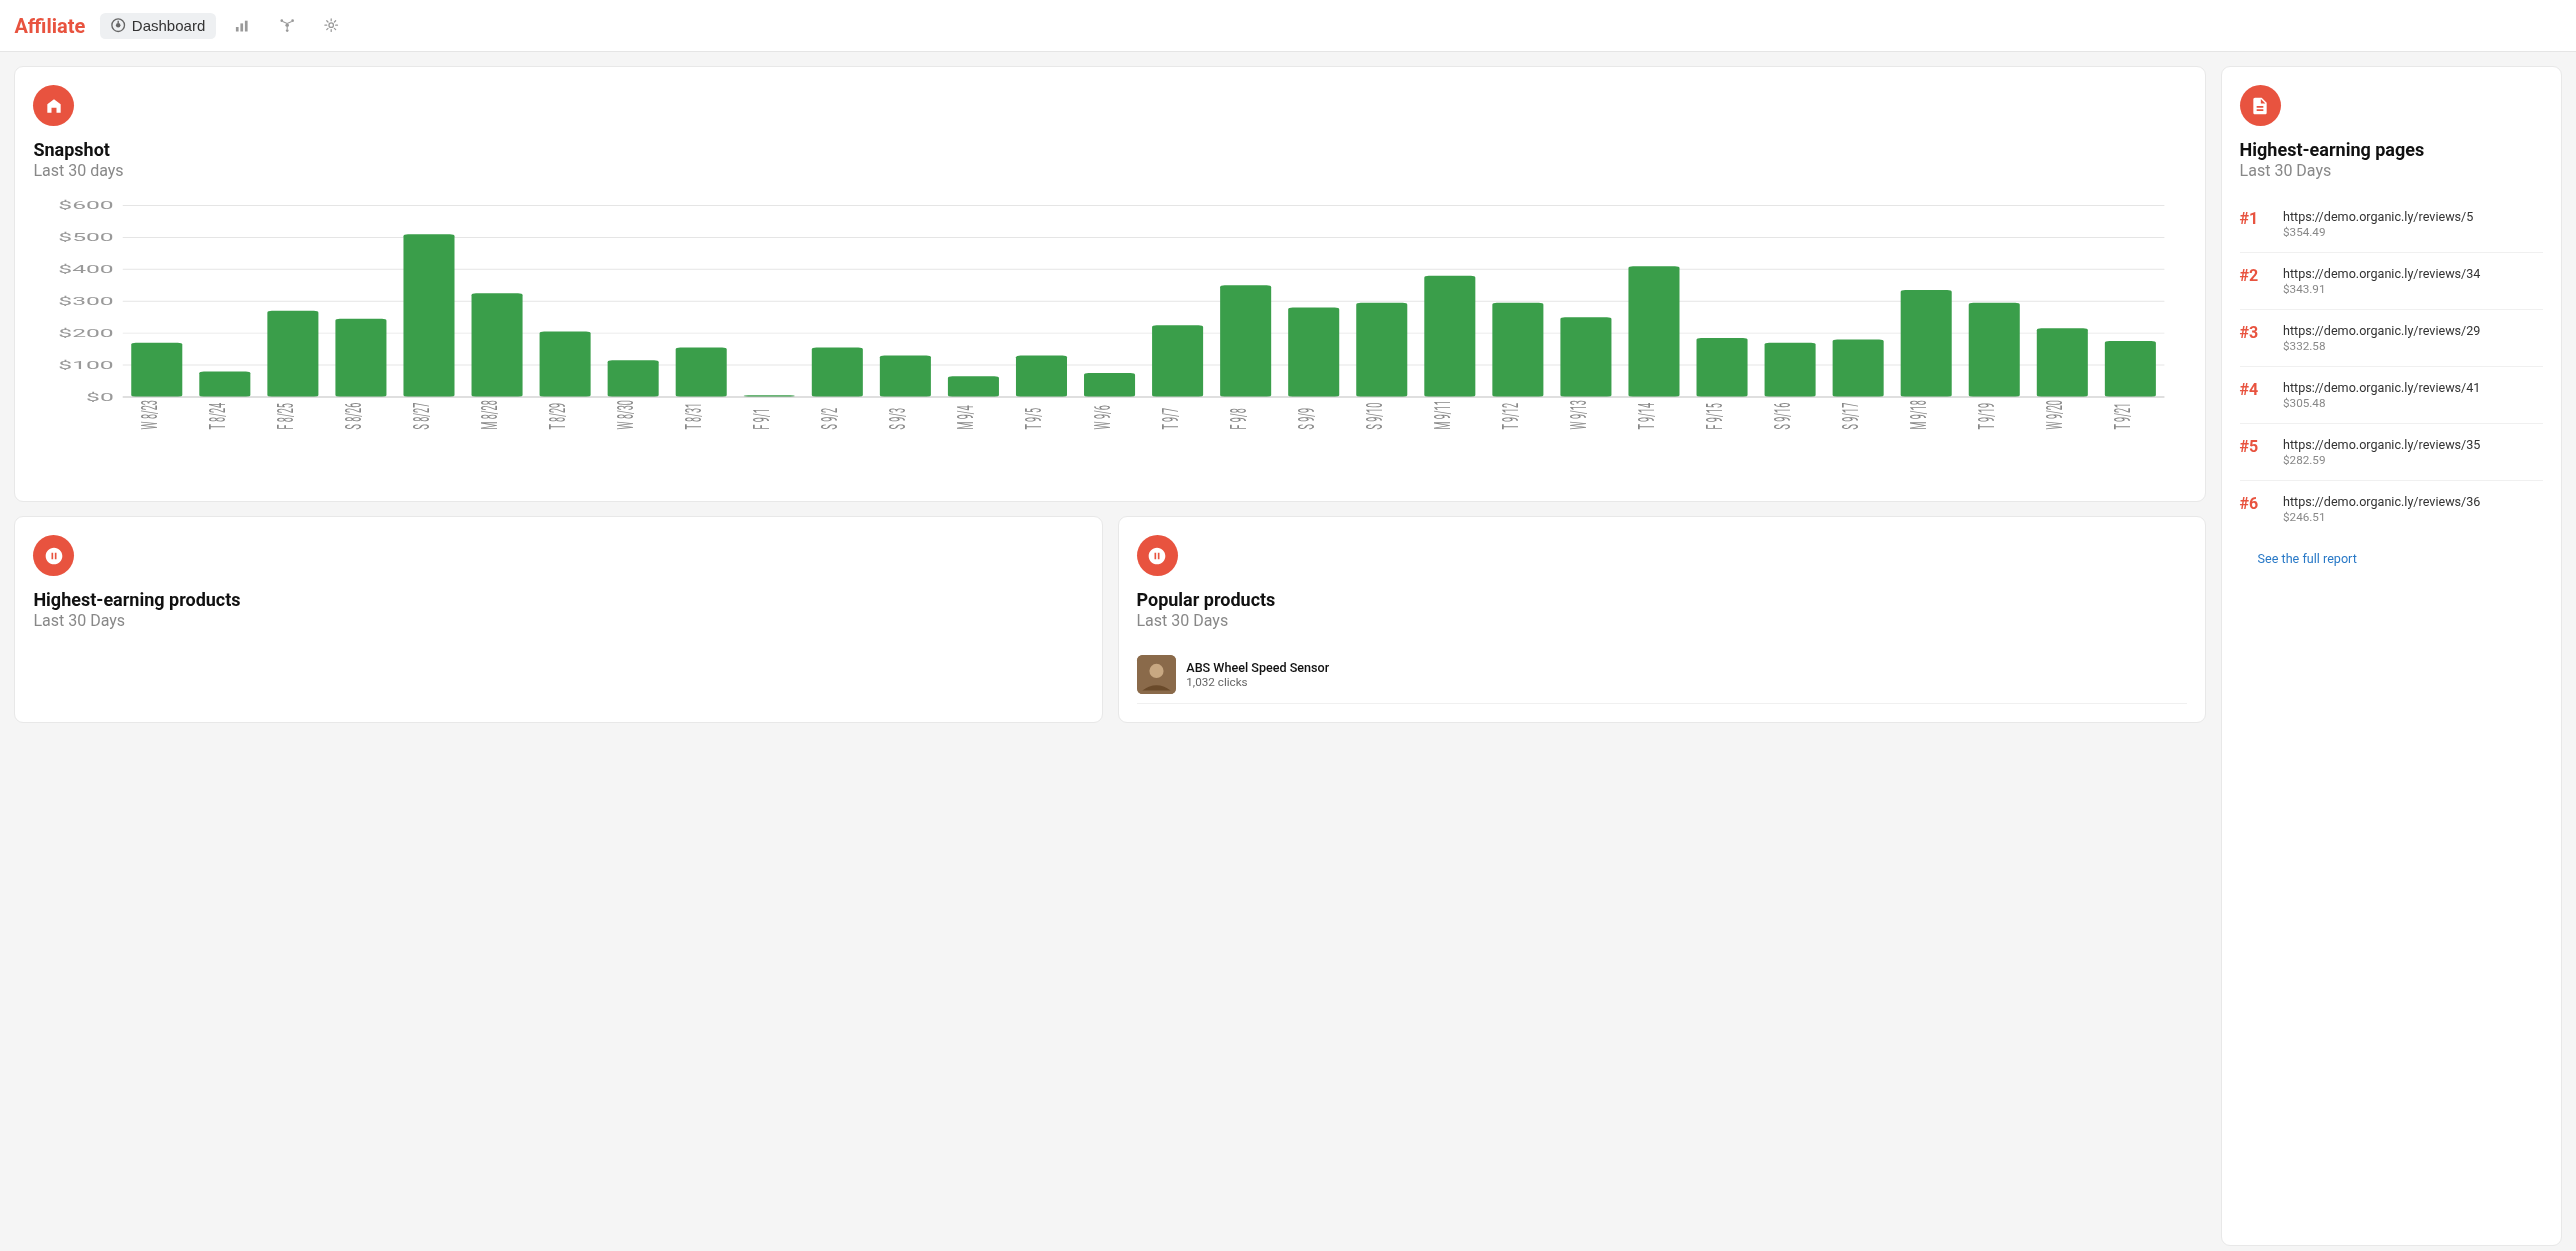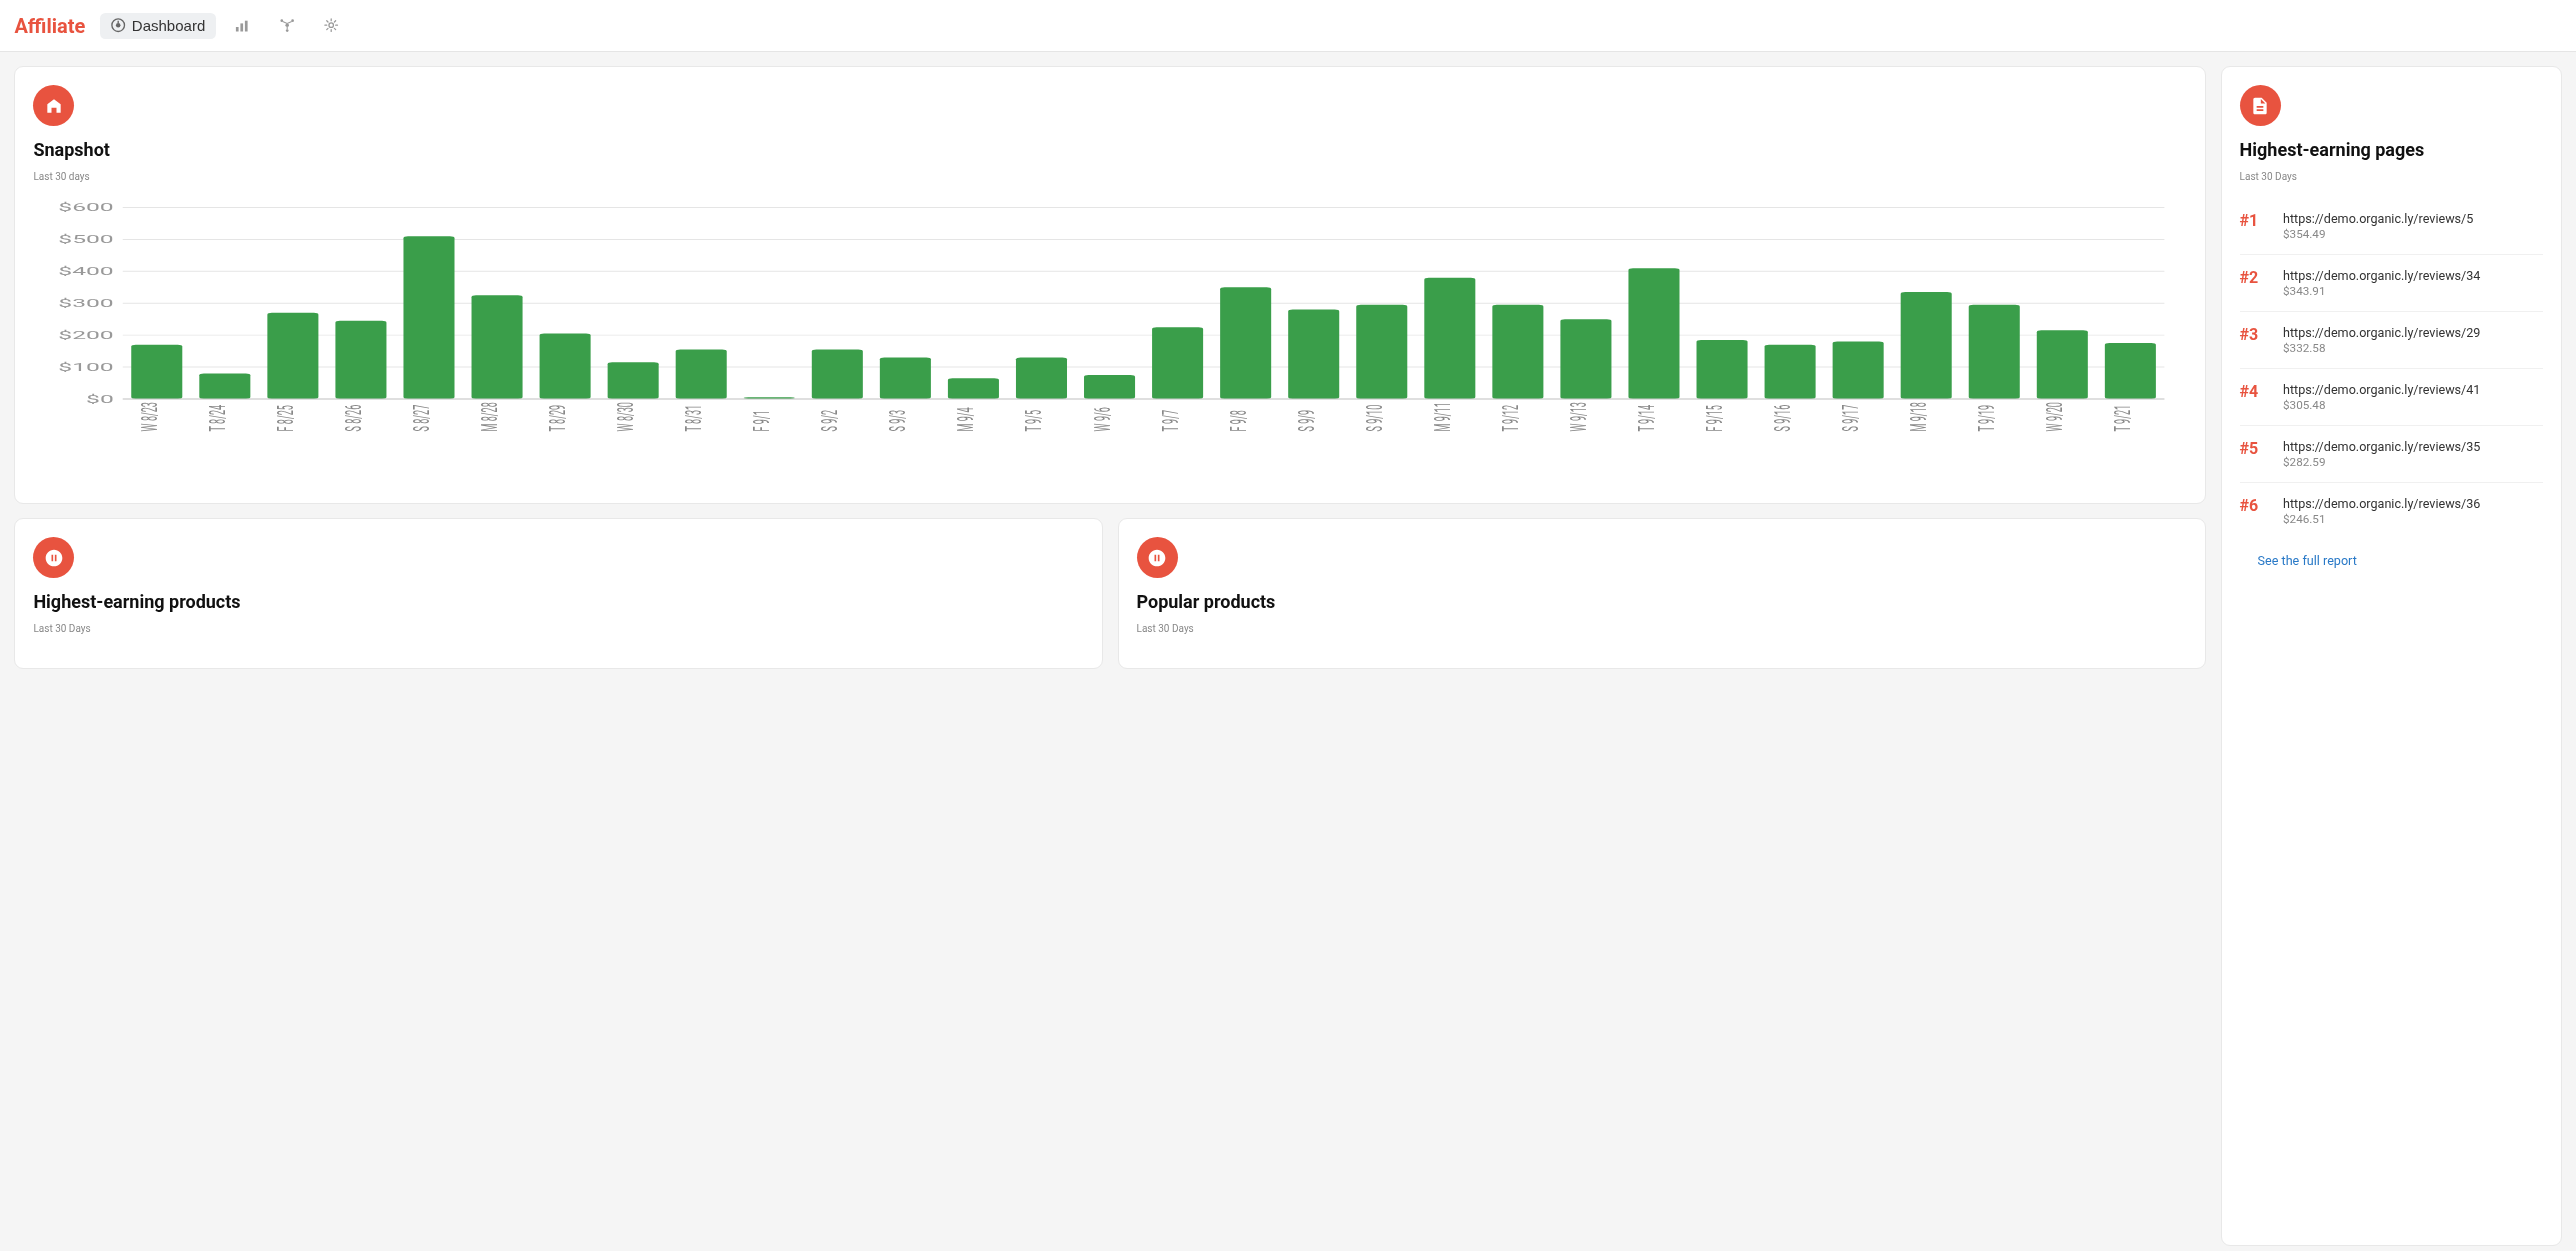--- a/index.html
+++ b/index.html
@@ -98,23 +98,23 @@
       width: 20px;
       height: 20px;
       fill: #fff;
     }
     .card-title {
       font-size: 18px;
       font-weight: 700;
       color: #111;
     }
     .card-subtitle {
-      font-size: 10px;
+      font-size: 16px;
       color: #888;
-      margin-top: 11px;
+      margin-top: 1px;
     }
 
     
     .stats-row {
       display: flex;
       gap: 36px;
       margin-bottom: 14.4px;
     }
     .stat-item {}
     .stat-label {
@@ -389,20 +389,33 @@
           <div class="card-icon">
             <svg viewBox="0 0 24 24" fill="white">
                 <path d="M12 2C6.48 2 2 6.48 2 12s4.48 10 10 10 10-4.48 10-10S17.52 2 12 2zm-1 14H9V8h2v8zm4 0h-2V8h2v8z"></path>
               </svg>
           </div>
           <div>
             <div class="card-title">Popular products</div>
             <div class="card-subtitle">Last 30 Days</div>
           </div>
         </div>
+        <div class="product-item">
+          <div class="product-thumb img">
+            <svg width="39" height="39" viewBox="0 0 44 44">
+              <rect width="44" height="44" fill="#8a6a4a" rx="6"></rect>
+              <circle cx="22" cy="18" r="8" fill="#c8a882"></circle>
+              <path d="M6 40 Q22 28 38 40" fill="#6a4a2a"></path>
+            </svg>
+          </div>
+          <div>
+            <div class="product-name">ABS Wheel Speed Sensor</div>
+            <div class="product-value">1,032 clicks</div>
+          </div>
+        </div>
       </div>
 
     </div>
   </div>
 
   <div class="right-col card">
     <div class="card-header">
       <div class="card-icon">
         <svg viewBox="0 0 24 24" fill="white">
             <path d="M14 2H6c-1.1 0-2 .9-2 2v16c0 1.1.9 2 2 2h12c1.1 0 2-.9 2-2V8l-6-6zm2 16H8v-2h8v2zm0-4H8v-2h8v2zm-3-5V3.5L18.5 9H13z"></path>

